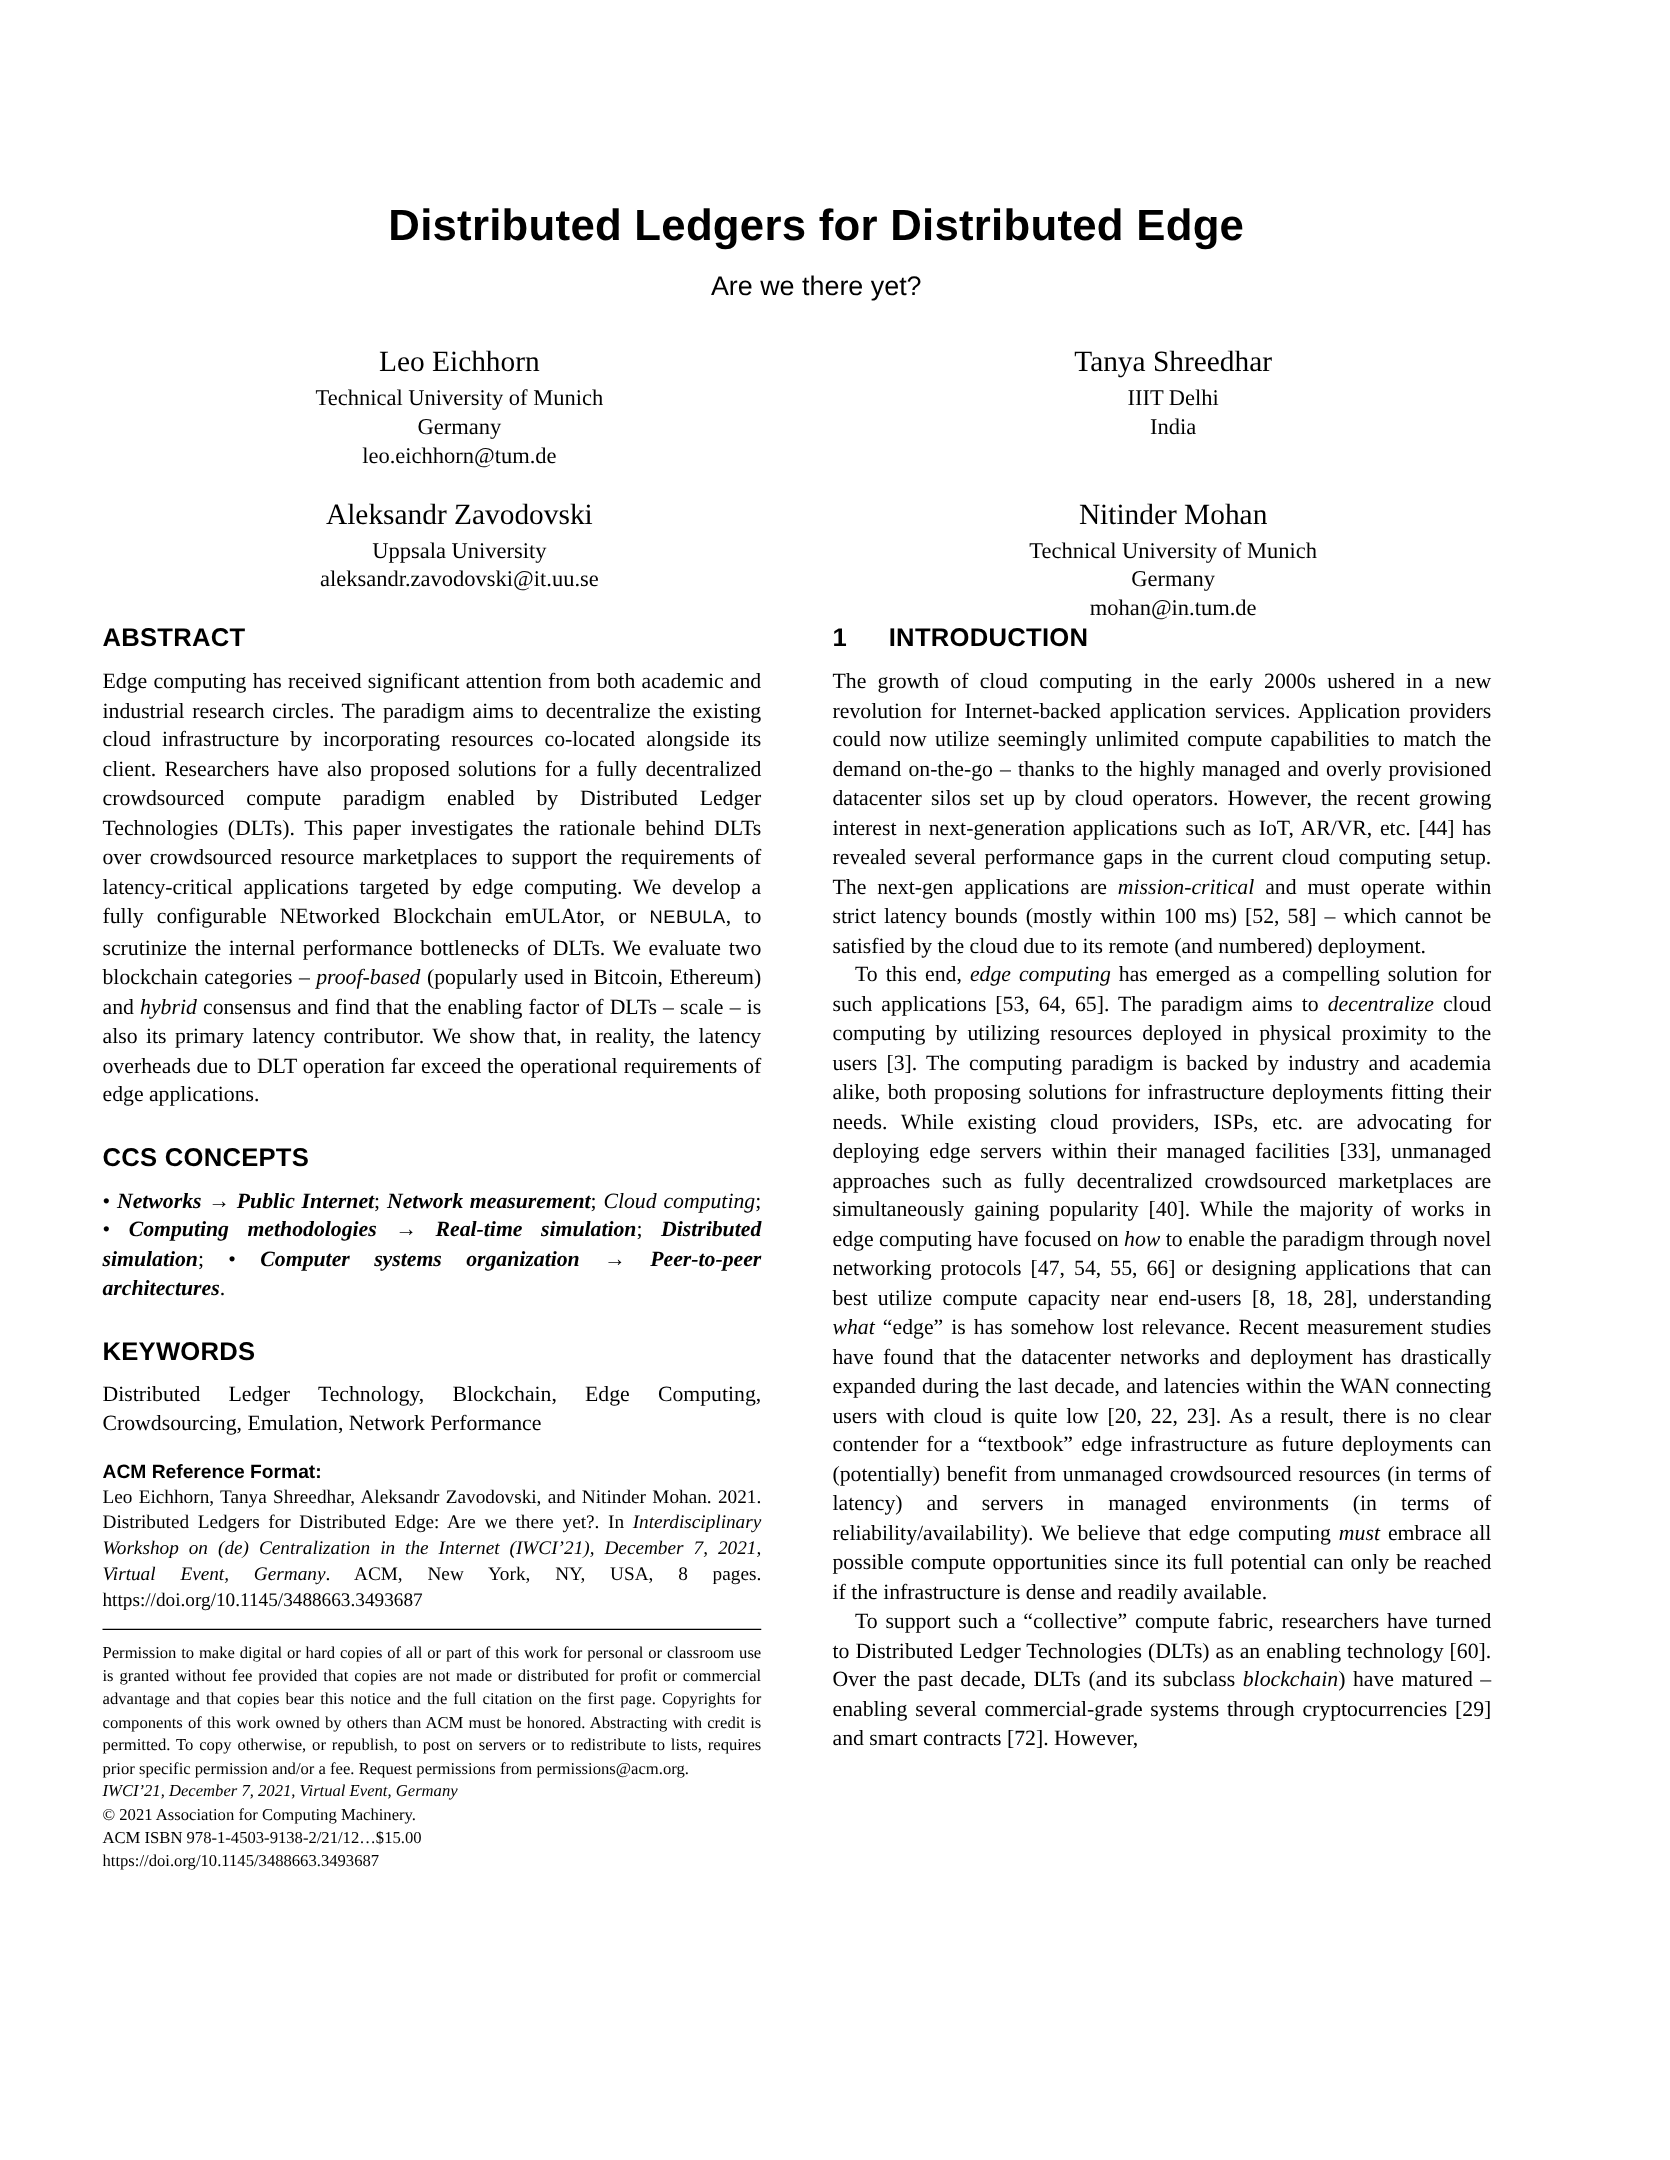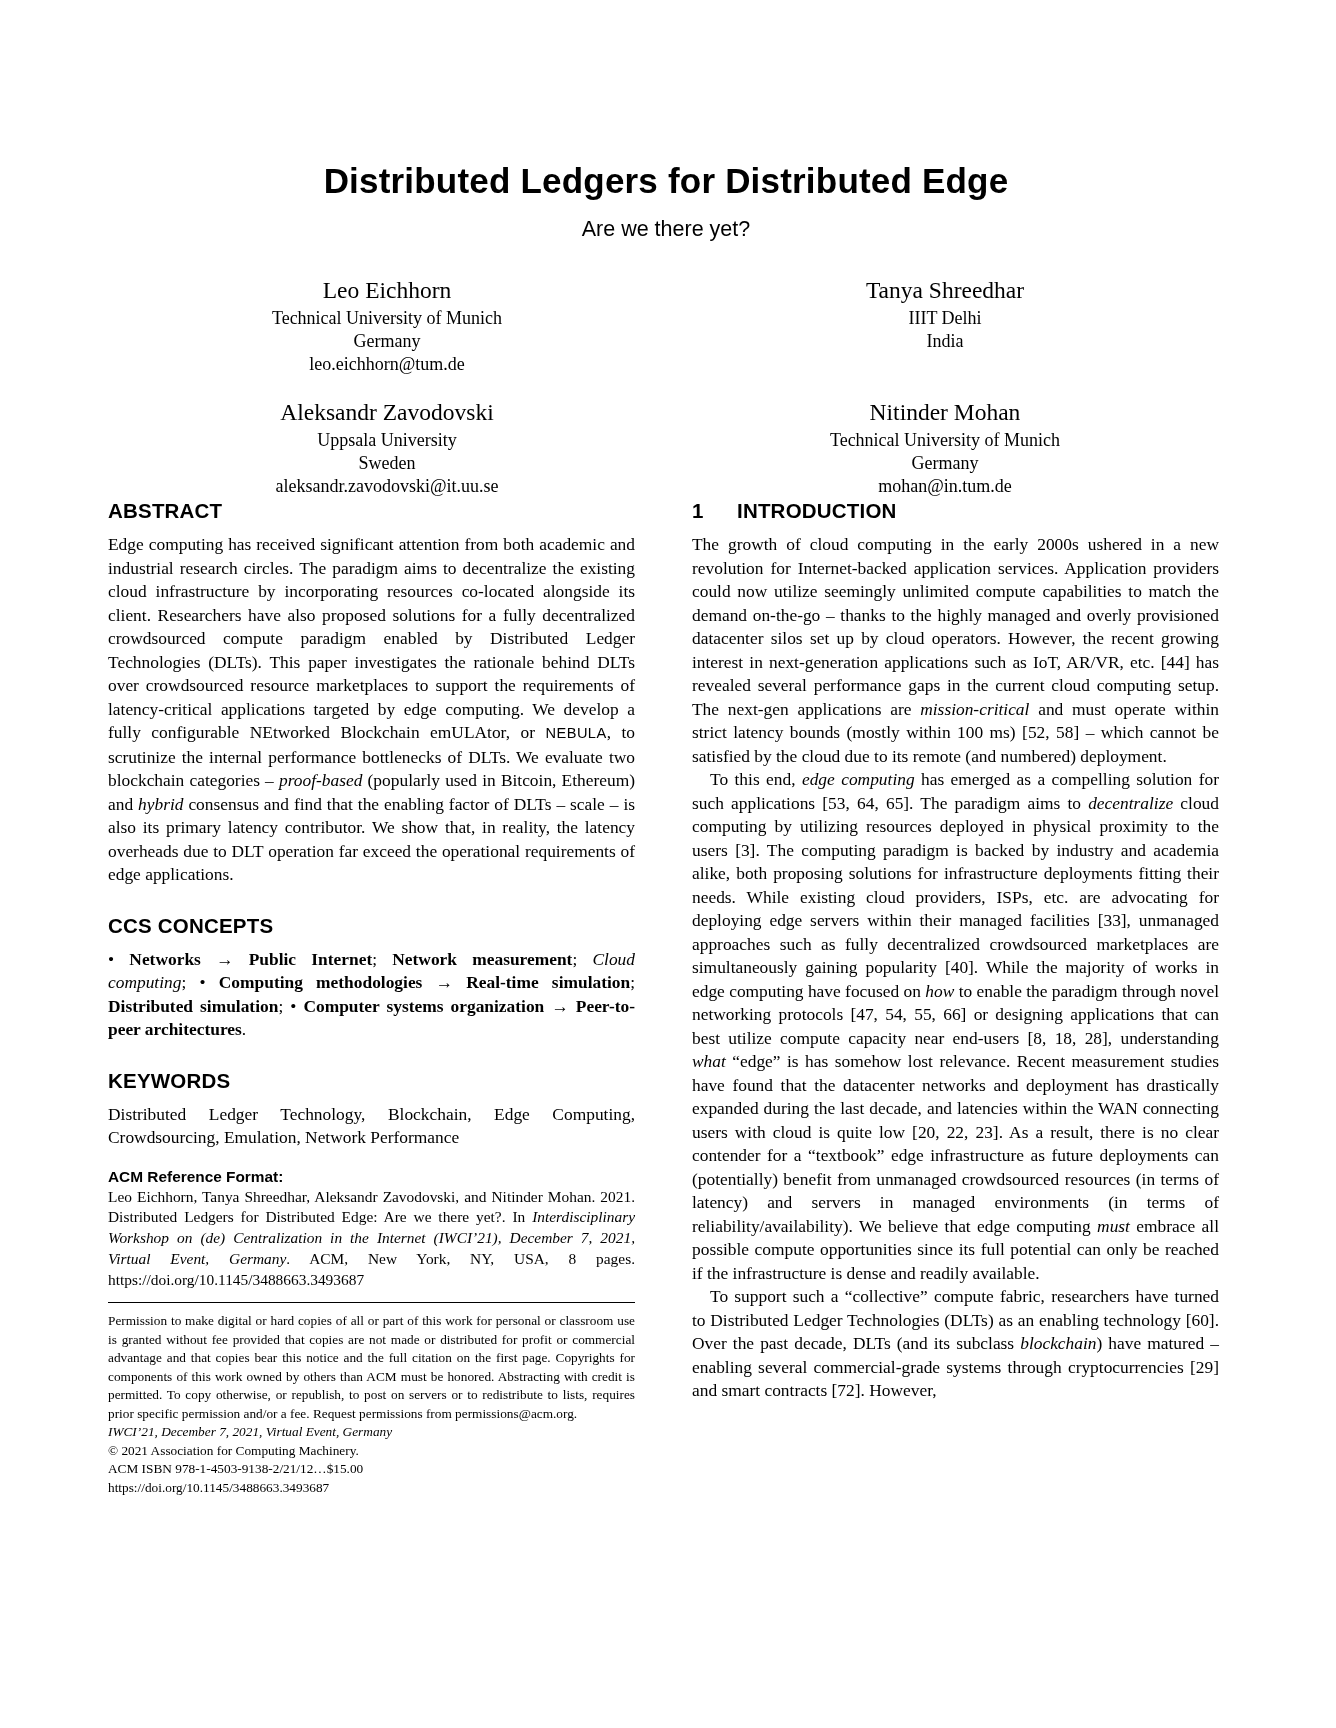--- a/index.html
+++ b/index.html
@@ -3,21 +3,21 @@
 <meta charset="utf-8">
 <style>
   * { margin:0; padding:0; box-sizing:border-box; }
   html,body { background:#ffffff; }
   .page {
     position:relative;
     width:1336px; height:1728px;
     background:#ffffff; color:#000000;
     font-family:"Liberation Serif", serif;
     overflow:hidden;
-    padding:160px 112px 0 108px;
+    padding:160px 112px 0 82px;
   }
   
   .head { text-align:center; }
   .title {
     font-family:"Liberation Sans", sans-serif;
     font-weight:700; font-size:35px; line-height:42px;
     letter-spacing:0.2px;
   }
   .subtitle {
     font-family:"Liberation Sans", sans-serif;
@@ -39,21 +39,21 @@
     letter-spacing:0.2px; margin:26px 0 10px 0;
   }
   .sec-heading.first { margin-top:0; }
   .sec-num { display:inline-block; min-width:27px; margin-right:18px; }
   .body {
     font-size:17.4px; line-height:23.5px;
     text-align:justify; hyphens:auto; -webkit-hyphens:auto;
   }
   .body.indent { text-indent:18px; }
   .seg-i { font-style:italic; }
-  .seg-b { font-weight:700; }
+  .seg-b { font-weight:700;font-style:italic; }
   .seg-tt { font-family:"Liberation Sans", sans-serif; font-size:0.84em; letter-spacing:0.03em; }
   
   .acmref { margin-top:16px; }
   .acmref-heading {
     font-family:"Liberation Sans", sans-serif;
     font-weight:700; font-size:15.4px; line-height:21px;
   }
   .acmref-text { font-size:15.4px; line-height:20.8px; text-align:justify; hyphens:auto; }
   
   .footnote { margin-top:12px; }
@@ -79,21 +79,20 @@
         <div class="author-line">leo.eichhorn@tum.de</div>
       </div>
       <div class="author">
         <div class="author-name">Tanya Shreedhar</div>
         <div class="author-line">IIIT Delhi</div>
         <div class="author-line">India</div>
       </div>
       <div class="author">
         <div class="author-name">Aleksandr Zavodovski</div>
         <div class="author-line">Uppsala University</div>
-        <div class="author-line">Sweden</div>
         <div class="author-line">aleksandr.zavodovski@it.uu.se</div>
       </div>
       <div class="author">
         <div class="author-name">Nitinder Mohan</div>
         <div class="author-line">Technical University of Munich</div>
         <div class="author-line">Germany</div>
         <div class="author-line">mohan@in.tum.de</div>
       </div>
     </div>
   </header>

